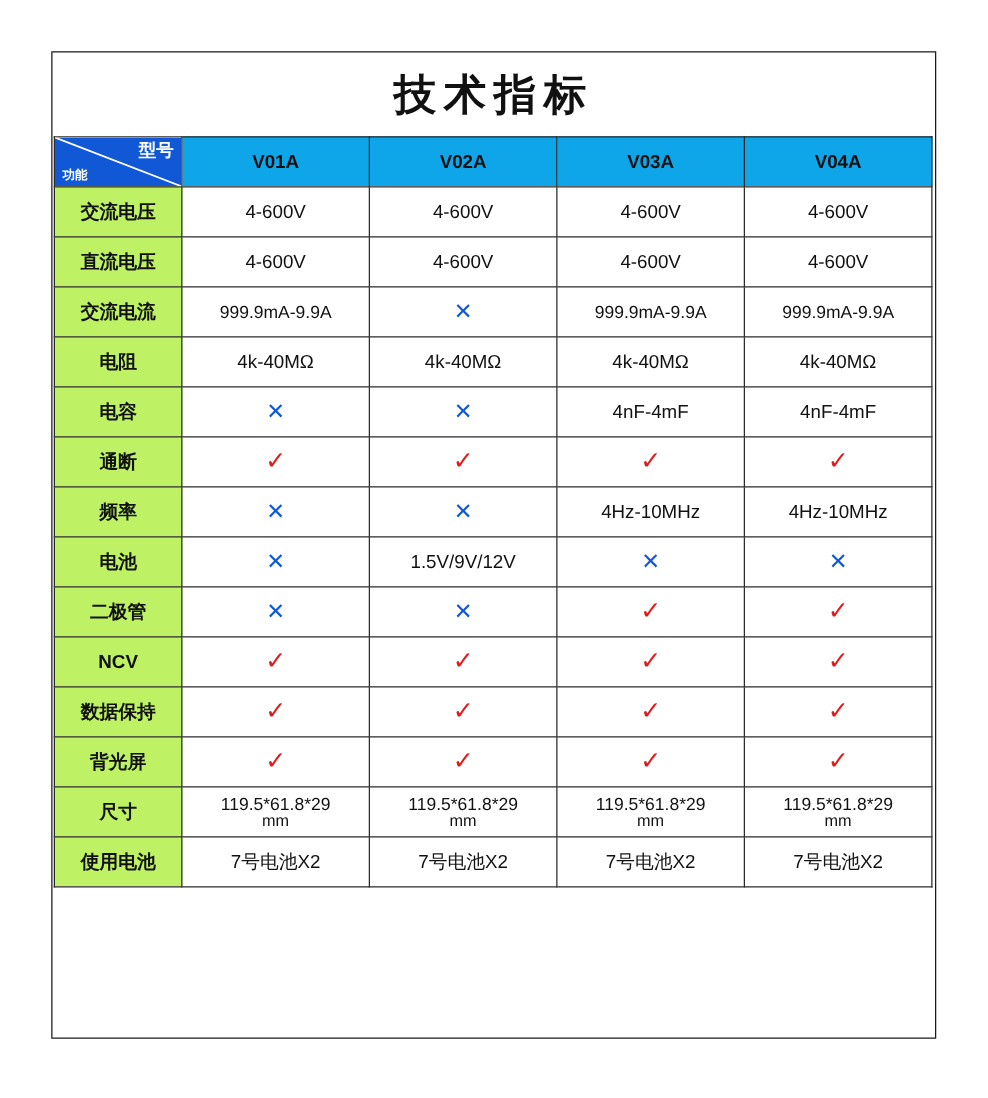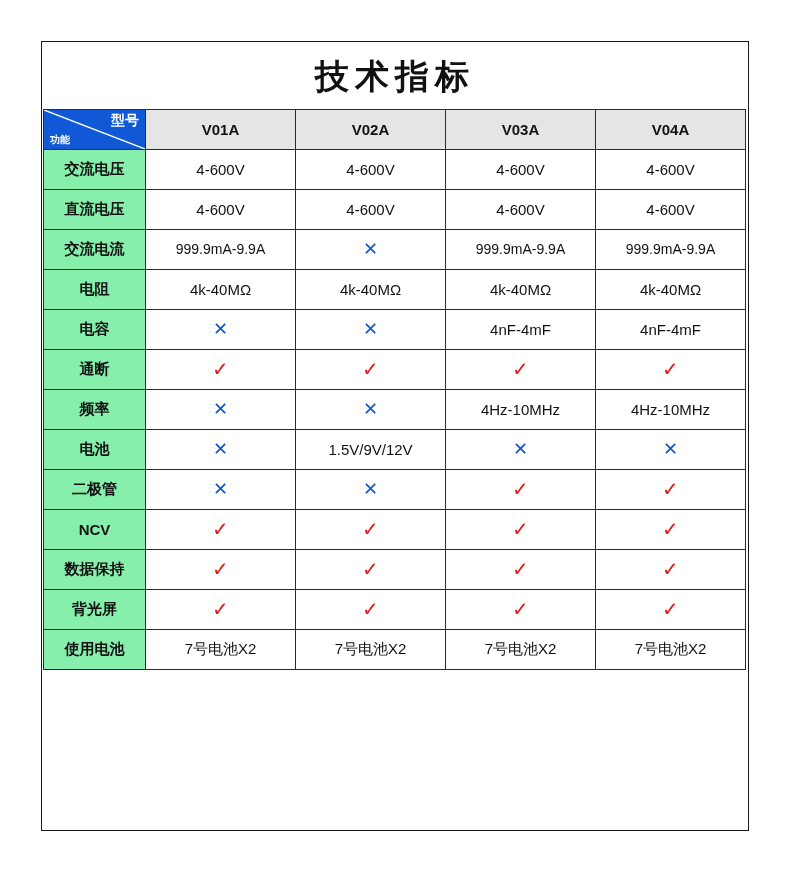--- a/index.html
+++ b/index.html
@@ -86,28 +86,28 @@
   }
   .corner .lab-func {
     position: absolute;
     left: 6px;
     bottom: 2px;
     font-size: 10px;
     color: #ffffff;
     font-weight: bold;
   }
   th.model {
-    background: #e5e5e5;
+    background: #0ea5e9;
     color: #ffffff;
     font-size: 16px;
     font-weight: bold;
     height: 42px;
   }
   td.rowhead {
-    background: #86efac;
+    background: #bef264;
     color: #ffffff;
     font-weight: bold;
     font-size: 15px;
   }
   td.val {
     background: #ffffff;
     font-size: 15px;
   }
   td.val.small {
     font-size: 14px;
@@ -260,20 +260,35 @@
 
         <tr>
           <td class="rowhead">背光屏</td>
           <td class="val"><span class="mark check">✓</span></td>
           <td class="val"><span class="mark check">✓</span></td>
           <td class="val"><span class="mark check">✓</span></td>
           <td class="val"><span class="mark check">✓</span></td>
         </tr>
 
 
+        <tr>
+          <td class="rowhead">尺寸</td>
+          <td class="val small">
+              <span class="two-line">119.5*61.8*29<span class="l2">mm</span></span>
+            </td>
+          <td class="val small">
+              <span class="two-line">119.5*61.8*29<span class="l2">mm</span></span>
+            </td>
+          <td class="val small">
+              <span class="two-line">119.5*61.8*29<span class="l2">mm</span></span>
+            </td>
+          <td class="val small">
+              <span class="two-line">119.5*61.8*29<span class="l2">mm</span></span>
+            </td>
+        </tr>
 
         <tr>
           <td class="rowhead">使用电池</td>
           <td class="val">7号电池X2</td>
           <td class="val">7号电池X2</td>
           <td class="val">7号电池X2</td>
           <td class="val">7号电池X2</td>
         </tr>
       </tbody>
     </table>

